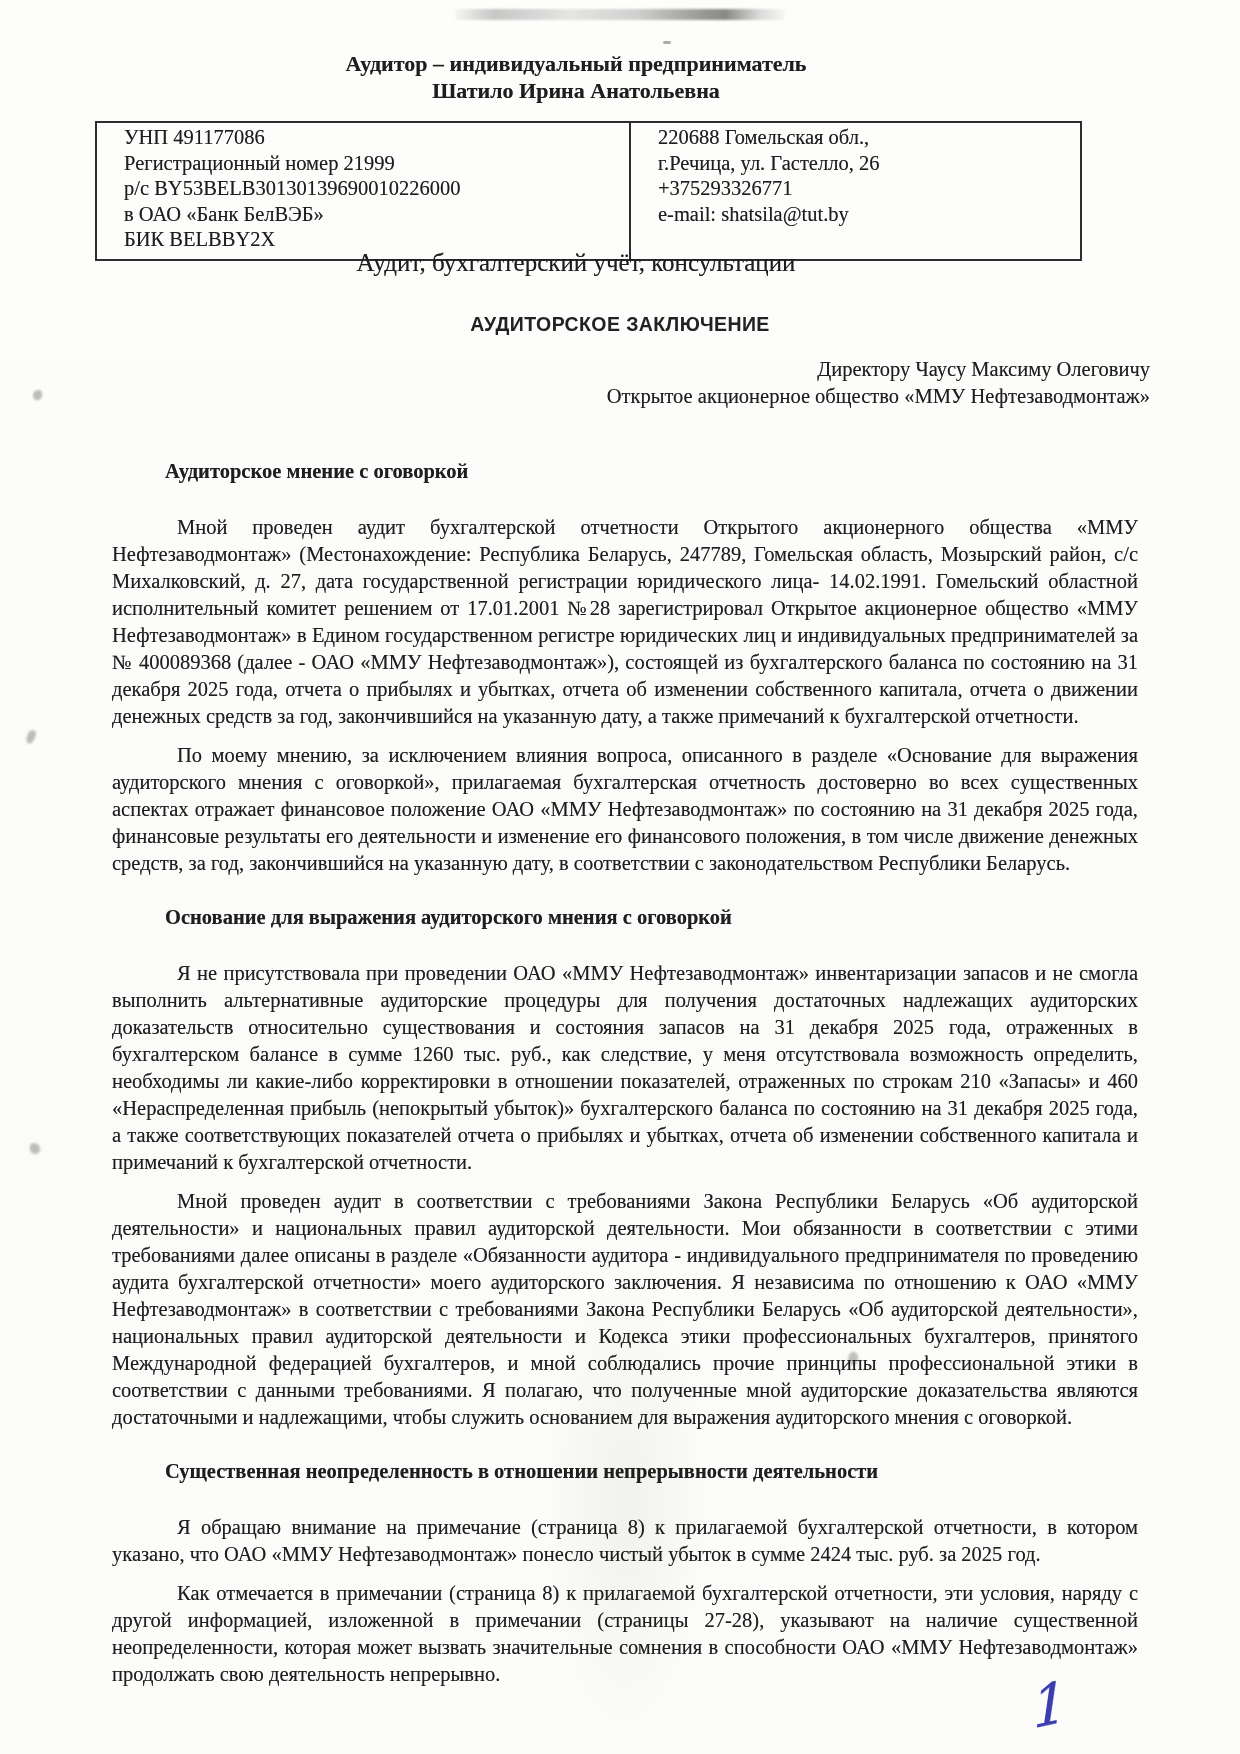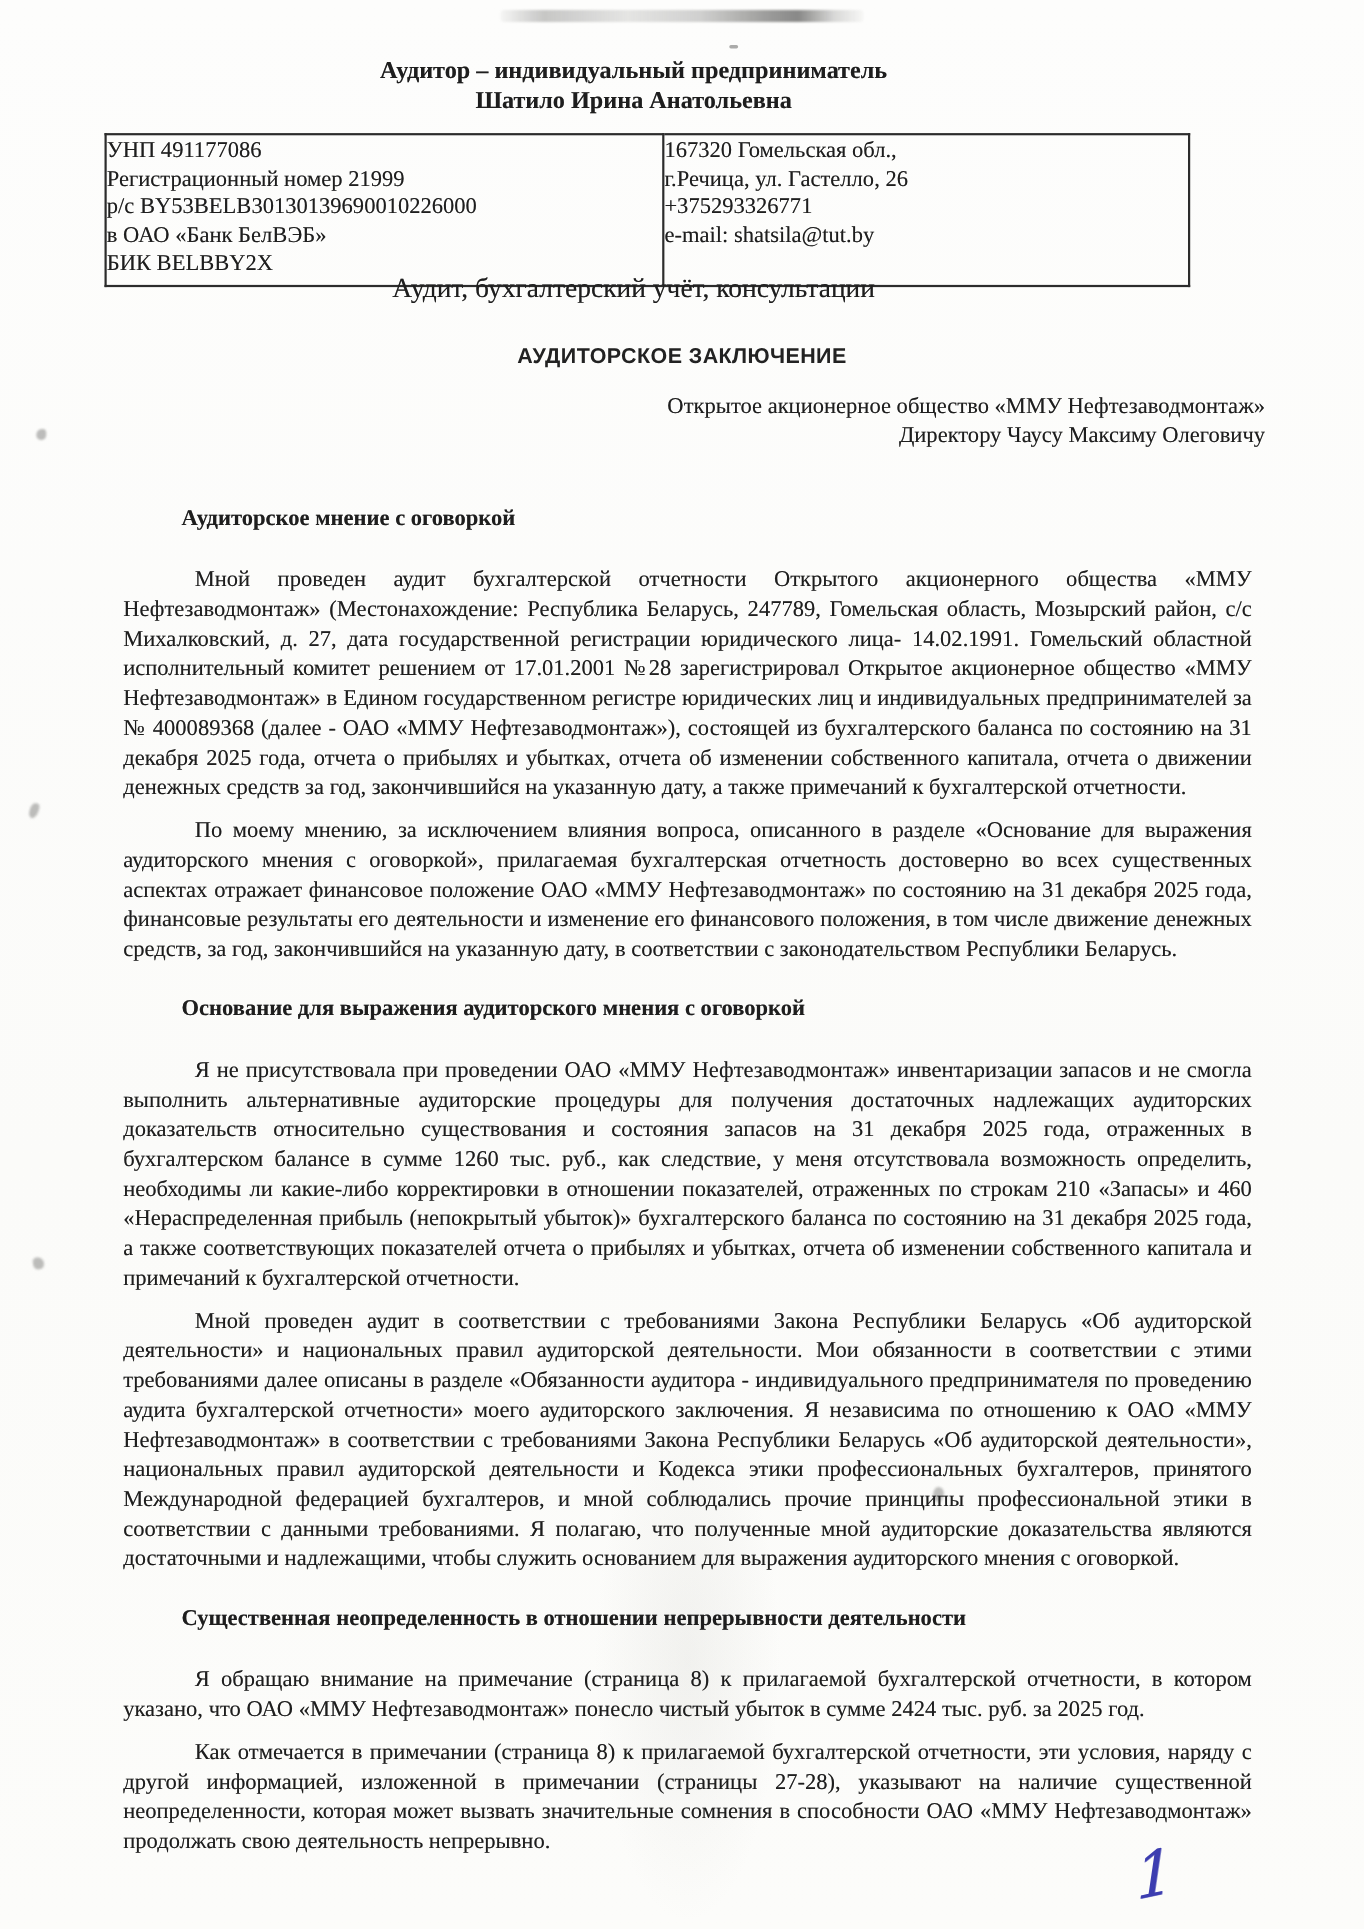--- a/index.html
+++ b/index.html
@@ -43,21 +43,21 @@
   .hdr-line2 { font-size: 22px; font-weight: bold; line-height: 27px; }
 
   .info-table {
     position: absolute; left: 95px; top: 121px; width: 987px;
     border-collapse: collapse; table-layout: fixed;
     font-size: 20.5px;
   }
   .info-table td {
     border: 2px solid #2c2c2c;
     vertical-align: top;
-    padding: 2px 8px 6px 0;
+    padding: 2px 8px 6px 27px;
     line-height: 25.5px;
   }
   .info-table td.cell-left { width: 497px; }
 
   .services-line {
     position: absolute; left: 0; right: 88px; top: 249px; text-align: center;
     font-size: 25px; font-weight: normal;
   }
 
   .doc-title {
@@ -121,36 +121,36 @@
     <tbody>
       <tr>
         <td class="cell-left">
           <div>УНП 491177086</div>
           <div>Регистрационный номер  21999</div>
           <div>р/с BY53BELB30130139690010226000</div>
           <div>в ОАО «Банк БелВЭБ»</div>
           <div>БИК BELBBY2X</div>
         </td>
         <td class="cell-right">
-          <div>167320 Гомельская обл.,</div>
+          <div>220688 Гомельская обл.,</div>
           <div>г.Речица, ул. Гастелло, 26</div>
           <div>+375293326771</div>
           <div>e-mail: shatsila@tut.by</div>
         </td>
       </tr>
     </tbody>
   </table>
 
   <div class="services-line txt">Аудит, бухгалтерский учёт, консультации</div>
 
   <div class="doc-title">АУДИТОРСКОЕ ЗАКЛЮЧЕНИЕ</div>
 
   <div class="addressee txt">
+    <div>Директору Чаусу Максиму Олеговичу</div>
     <div>Открытое акционерное общество «ММУ Нефтезаводмонтаж»</div>
-    <div>Директору Чаусу Максиму Олеговичу</div>
   </div>
 
   <div class="body-text txt">
 
     <div class="section">
       <div class="section-heading">Аудиторское мнение с оговоркой</div>
       <p>Мной проведен аудит бухгалтерской отчетности Открытого акционерного общества «ММУ Нефтезаводмонтаж» (Местонахождение: Республика Беларусь, 247789, Гомельская область, Мозырский район, с/с Михалковский, д. 27, дата государственной регистрации юридического лица- 14.02.1991.  Гомельский областной исполнительный комитет решением от 17.01.2001 №28 зарегистрировал Открытое акционерное общество «ММУ Нефтезаводмонтаж» в Едином государственном регистре юридических лиц и индивидуальных предпринимателей за № 400089368 (далее - ОАО «ММУ Нефтезаводмонтаж»), состоящей из бухгалтерского баланса по состоянию на 31 декабря 2025 года, отчета о прибылях и убытках, отчета об изменении собственного капитала, отчета о движении денежных средств за год, закончившийся на указанную дату, а также примечаний к бухгалтерской отчетности.</p>
       <p>По моему мнению,  за исключением влияния вопроса, описанного в разделе «Основание для выражения аудиторского мнения с оговоркой», прилагаемая бухгалтерская отчетность достоверно во всех существенных аспектах отражает финансовое положение ОАО «ММУ Нефтезаводмонтаж» по состоянию на 31 декабря 2025 года, финансовые результаты его деятельности и изменение его финансового положения, в том числе движение денежных средств, за год, закончившийся на указанную дату, в соответствии с законодательством Республики Беларусь.</p>
     </div>
 

